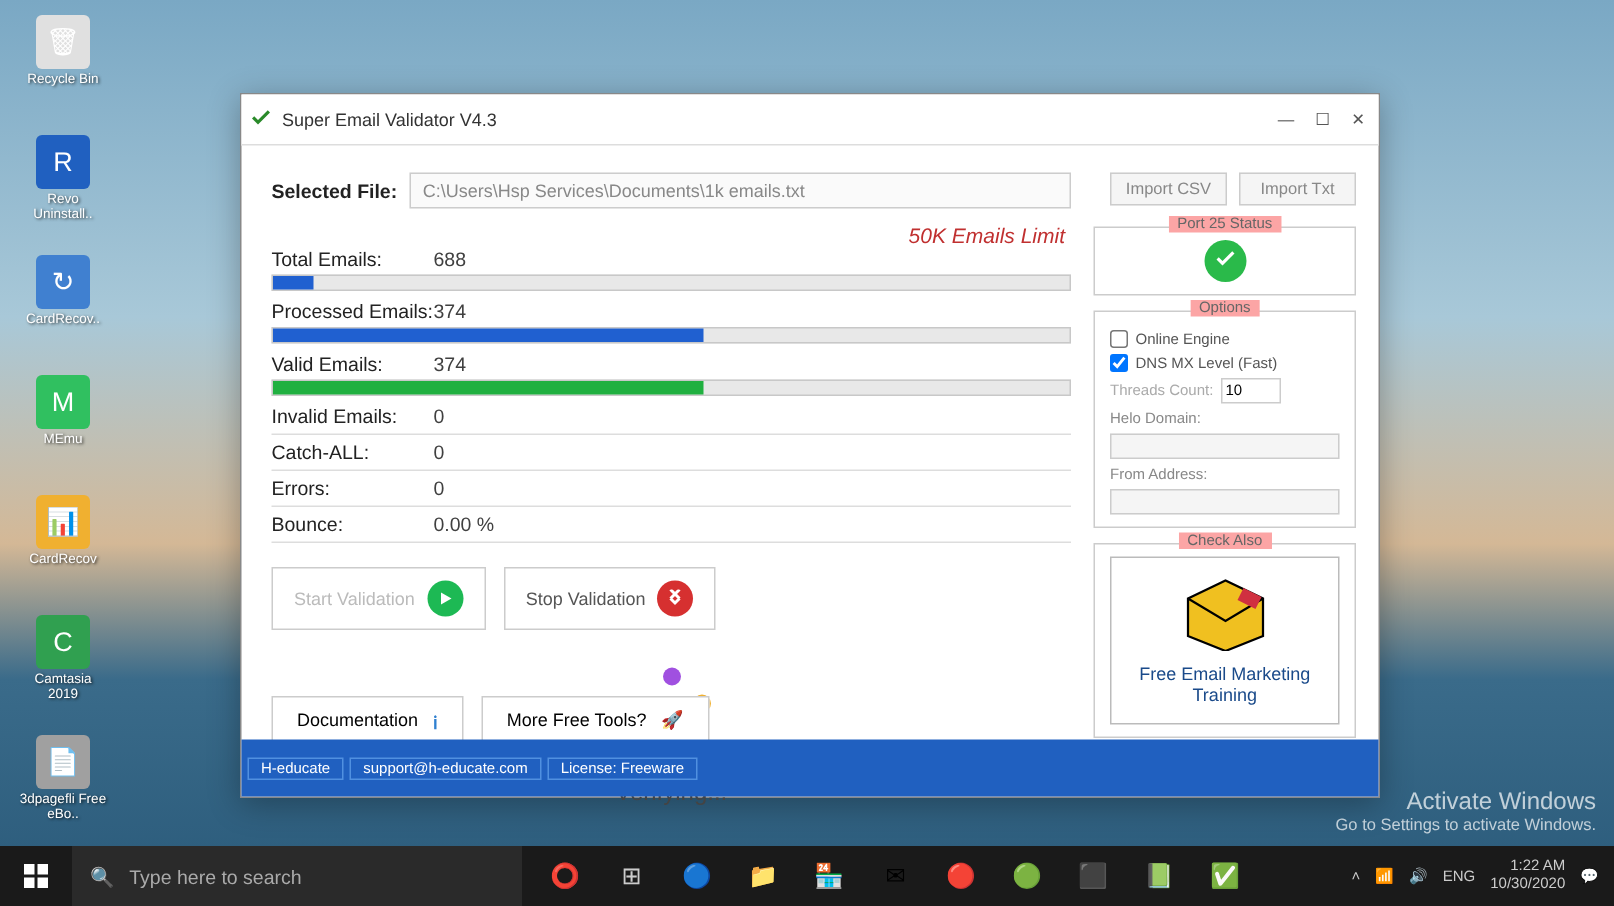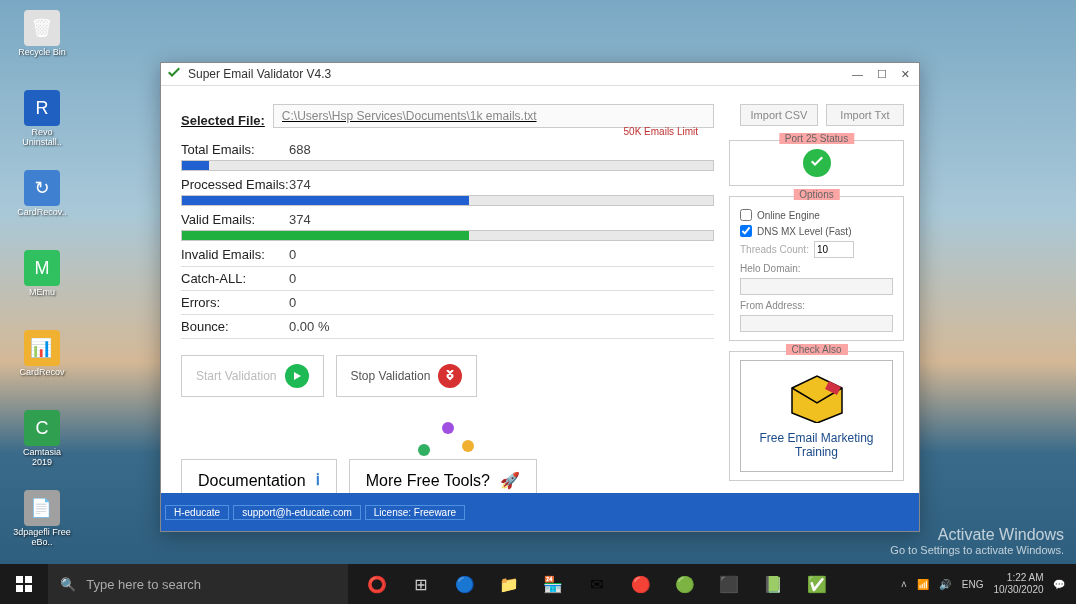--- a/index.html
+++ b/index.html
@@ -6,55 +6,55 @@
     body { width: 1076px; height: 604px; overflow: hidden; position: relative; background: linear-gradient(to bottom, #7aa8c4 0%, #a8c8d8 35%, #d4b896 60%, #3a6b8a 75%, #2a5a7a 100%); }
     
     
     .desktop { position: absolute; top: 0; left: 0; width: 160px; height: 560px; padding: 5px; }
     .desktop-icon { width: 60px; height: 70px; display: inline-flex; flex-direction: column; align-items: center; justify-content: flex-start; margin: 5px 7px; text-align: center; }
     .desktop-icon .icon-img { width: 36px; height: 36px; background: #4a7a9a; border-radius: 4px; margin-bottom: 2px; display: flex; align-items: center; justify-content: center; color: white; font-size: 18px; }
     .desktop-icon .icon-label { font-size: 9px; color: white; text-shadow: 1px 1px 2px rgba(0,0,0,0.8); line-height: 1.1; word-wrap: break-word; max-width: 60px; }
     
     
     .window { position: absolute; top: 62px; left: 160px; width: 760px; height: 470px; background: white; border: 1px solid #888; box-shadow: 0 4px 20px rgba(0,0,0,0.3); }
-    .titlebar { height: 23px; background: white; display: flex; align-items: center; padding: 0 5px; border-bottom: 1px solid #ddd; }
+    .titlebar { height: 34px; background: white; display: flex; align-items: center; padding: 0 5px; border-bottom: 1px solid #ddd; }
     .titlebar .app-icon { width: 16px; height: 16px; color: #2a8a2a; margin-right: 6px; }
     .titlebar .title { font-size: 12px; color: #333; flex: 1; }
     .win-controls { display: flex; gap: 14px; align-items: center; padding-right: 4px; }
     .win-controls span { font-size: 11px; color: #555; cursor: pointer; font-family: sans-serif; }
     
     .content { display: flex; padding: 18px 15px 0 20px; height: calc(100% - 50px); }
     .main-panel { flex: 1; padding-right: 15px; }
     .side-panel { width: 175px; }
     
-    .file-row { display: flex; align-items: flex-end; gap: 8px; margin-bottom: 14px; text-decoration: underline; }
+    .file-row { display: flex; align-items: center; gap: 8px; margin-bottom: 26px; }
     .file-label { font-size: 13px; font-weight: 600; color: #222; }
     .file-input { flex: 1; border: 1px solid #ccc; padding: 4px 8px; font-size: 12px; color: #888; background: #fafafa; }
     
     .stat-row { display: flex; align-items: center; font-size: 13px; margin-top: 4px; }
     .stat-label { width: 108px; font-weight: 400; color: #222; }
     .stat-value { font-weight: 400; color: #404040; }
     .progress-bar { height: 11px; background: #e8e8e8; border: 1px solid #c8c8c8; margin: 3px 0 6px 0; position: relative; }
     .progress-fill { height: 100%; }
-    .limit-text { position: absolute; right: 16px; top: -16px; font-size: 10px; color: #c03030; }
+    .limit-text { position: absolute; right: 4px; top: -16px; font-size: 14px; color: #c03030; font-style: italic; }
     .sep-line { height: 1px; background: #ddd; margin: 4px 0 2px 0; }
     
     .button-row { display: flex; gap: 12px; margin-top: 16px; }
     .action-btn { display: flex; align-items: center; gap: 8px; padding: 8px 14px; border: 1px solid #ccc; background: white; font-size: 12px; color: #555; cursor: pointer; }
     .round-icon { width: 24px; height: 24px; border-radius: 50%; display: flex; align-items: center; justify-content: center; }
     .play-icon { background: #1db954; }
     .stop-icon { background: #d63030; }
     
     .verify-area { text-align: center; margin-top: 25px; }
     .dots { display: inline-block; position: relative; width: 60px; height: 60px; }
     .dot { position: absolute; width: 12px; height: 12px; border-radius: 50%; }
     .verify-text { font-size: 16px; color: #444; margin-top: 10px; }
     
     .bottom-buttons { display: flex; gap: 12px; position: absolute; bottom: 32px; left: 20px; }
-    .doc-btn { padding: 8px 16px; border: 1px solid #ccc; background: white; font-size: 16px; display: flex; align-items: flex-end; gap: 10px; cursor: pointer; }
+    .doc-btn { padding: 8px 16px; border: 1px solid #ccc; background: white; font-size: 12px; display: flex; align-items: flex-start; gap: 10px; cursor: pointer; }
     
     .side-btn { width: 78px; padding: 4px 6px; border: 1px solid #ccc; background: #f5f5f5; font-size: 11px; color: #888; }
     .side-btns { display: flex; gap: 8px; margin-bottom: 14px; justify-content: flex-end; }
     
     .fieldset { border: 1px solid #ccc; padding: 8px 10px; margin-bottom: 10px; position: relative; text-align: center; }
     .fieldset-title { position: absolute; top: -8px; left: 50%; transform: translateX(-50%); background: #fca5a5; padding: 0 6px; font-size: 10px; color: #666; white-space: nowrap; }
     .check-circle { width: 28px; height: 28px; border-radius: 50%; background: #2aba4a; display: inline-flex; align-items: center; justify-content: center; color: white; }
     .opt-row { display: flex; align-items: center; gap: 5px; font-size: 10px; color: #555; margin: 4px 0; text-align: left; }
     .opt-row input[type="checkbox"] { width: 12px; height: 12px; }
     .opt-label { font-size: 10px; color: #888; margin: 5px 0 2px 0; text-align: left; }

